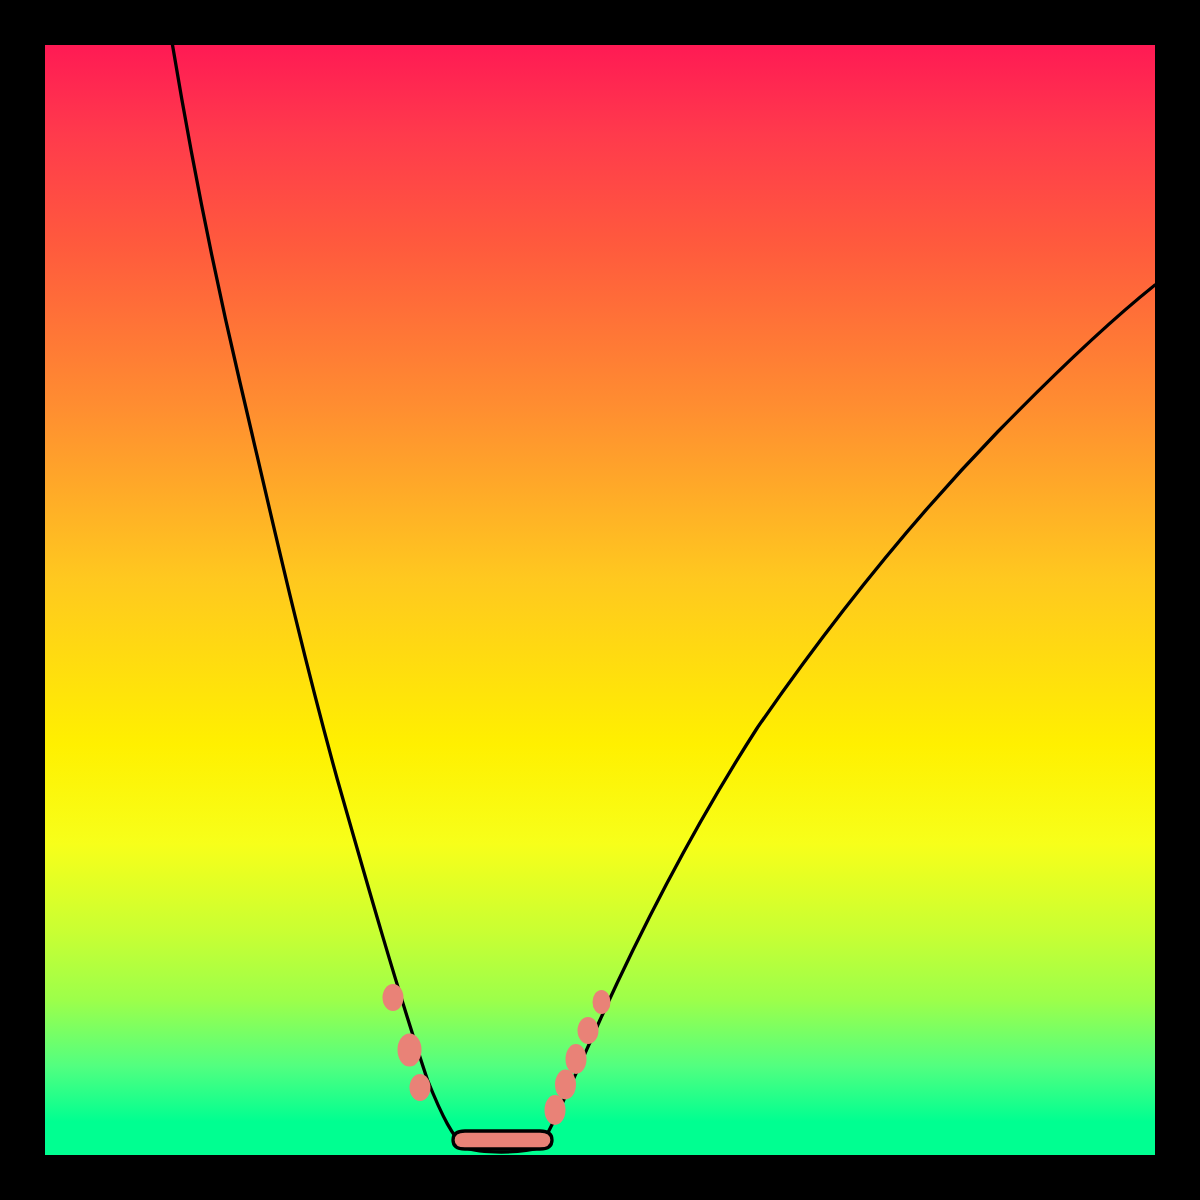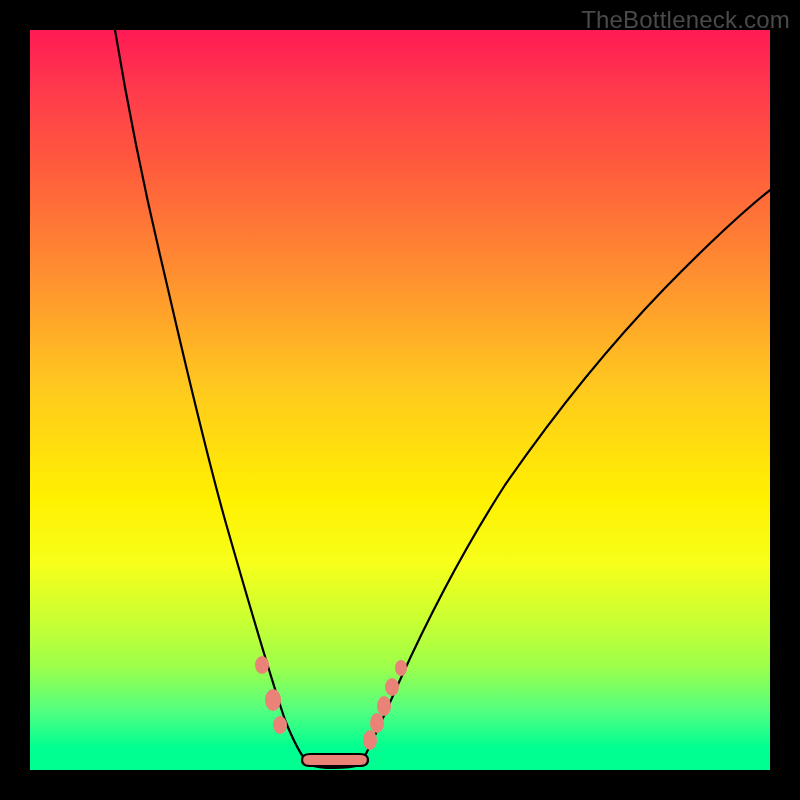--- a/index.html
+++ b/index.html
@@ -68,21 +68,20 @@
   }
   .beads path {
     fill: #e98277;
   }
 </style>
 </head>
 <body>
 
 <div class="frame">
 
-  <div class="watermark">TheBottleneck.com</div>
 
   <div class="plot">
 
     <svg class="curve" viewBox="0 0 740 740" preserveAspectRatio="none">
 
       <path d="M 85 0
                C 95 60, 110 140, 130 225
                C 150 310, 170 400, 195 490
                C 215 560, 235 630, 255 690
                C 265 715, 272 728, 280 735"></path>

